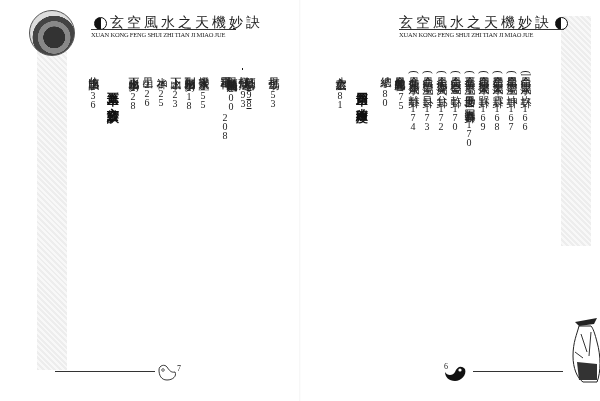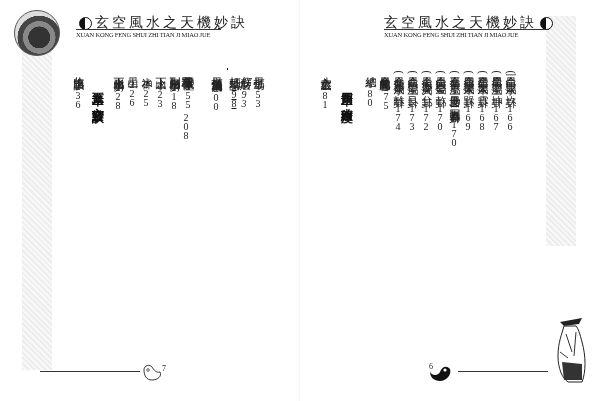--- a/index.html
+++ b/index.html
@@ -1,17 +1,17 @@
 <!DOCTYPE html>
 <html><head>
 <meta charset="utf-8">
 <style>
   html, body { margin:0; padding:0; background:#fff; }
   body { width:600px; height:401px; position:relative; overflow:hidden; font-family:"DejaVu Serif", serif; color:#1a1a1a; }
-  .page { position:absolute; top:0; height:401px; width:300px; background:#fff; }
+  .page { position:absolute; top:0; height:401px; width:300px; background:#fff;margin-left:15px; }
   .page.left { left:0; }
   .page.right { left:300px; }
   .spine { position:absolute; left:299px; top:0; width:2px; height:401px; background:linear-gradient(to right,#f4f4f4,#fff); }
 
   .texture { position:absolute; top:40px; width:30px; height:330px;
     background: repeating-linear-gradient(45deg, #e6e6e6 0 2px, #f6f6f6 2px 4px),
                 repeating-linear-gradient(-45deg, #ececec 0 1px, transparent 1px 3px);
     opacity:0.7; }
   .page.left .texture { left:22px; }
   .page.right .texture { left:246px; top:16px; height:230px; }
@@ -63,36 +63,36 @@
     <span class="yy-inline"></span><span>玄空風水之天機妙訣</span>
   </div>
   <div class="header-rule"></div>
   <div class="header-sub">XUAN KONG FENG SHUI ZHI TIAN JI MIAO JUE</div>
 
   <div class="entry" style="left:252px;">
       <span class="title">七星打劫</span>
       <span class="dots"></span>
       <span class="pnum">253</span>
     </div>
-  <div class="entry" style="left:238px;font-style:italic;">
+  <div class="entry" style="left:222px;">
       <span class="title">假打劫法</span>
       <span class="dots"></span>
       <span class="pnum">193</span>
     </div>
   <div class="entry" style="left:228px;text-decoration:underline;">
       <span class="title">打劫總論</span>
       <span class="dots"></span>
       <span class="pnum">198</span>
     </div>
   <div class="entry" style="left:210px;">
       <span class="title">七星打劫法與地運人四</span>
       <span class="dots"></span>
       <span class="pnum">200</span>
     </div>
-  <div class="entry" style="left:180px;gap:16px;">
+  <div class="entry" style="left:204px;gap:16px;">
       <span class="title">零神正種</span>
       <span class="dots"></span>
       <span class="pnum">208</span>
     </div>
   <div class="entry" style="left:182px;">
       <span class="title">撥水入零堂</span>
       <span class="dots"></span>
       <span class="pnum">255</span>
     </div>
   <div class="entry" style="left:168px;">

